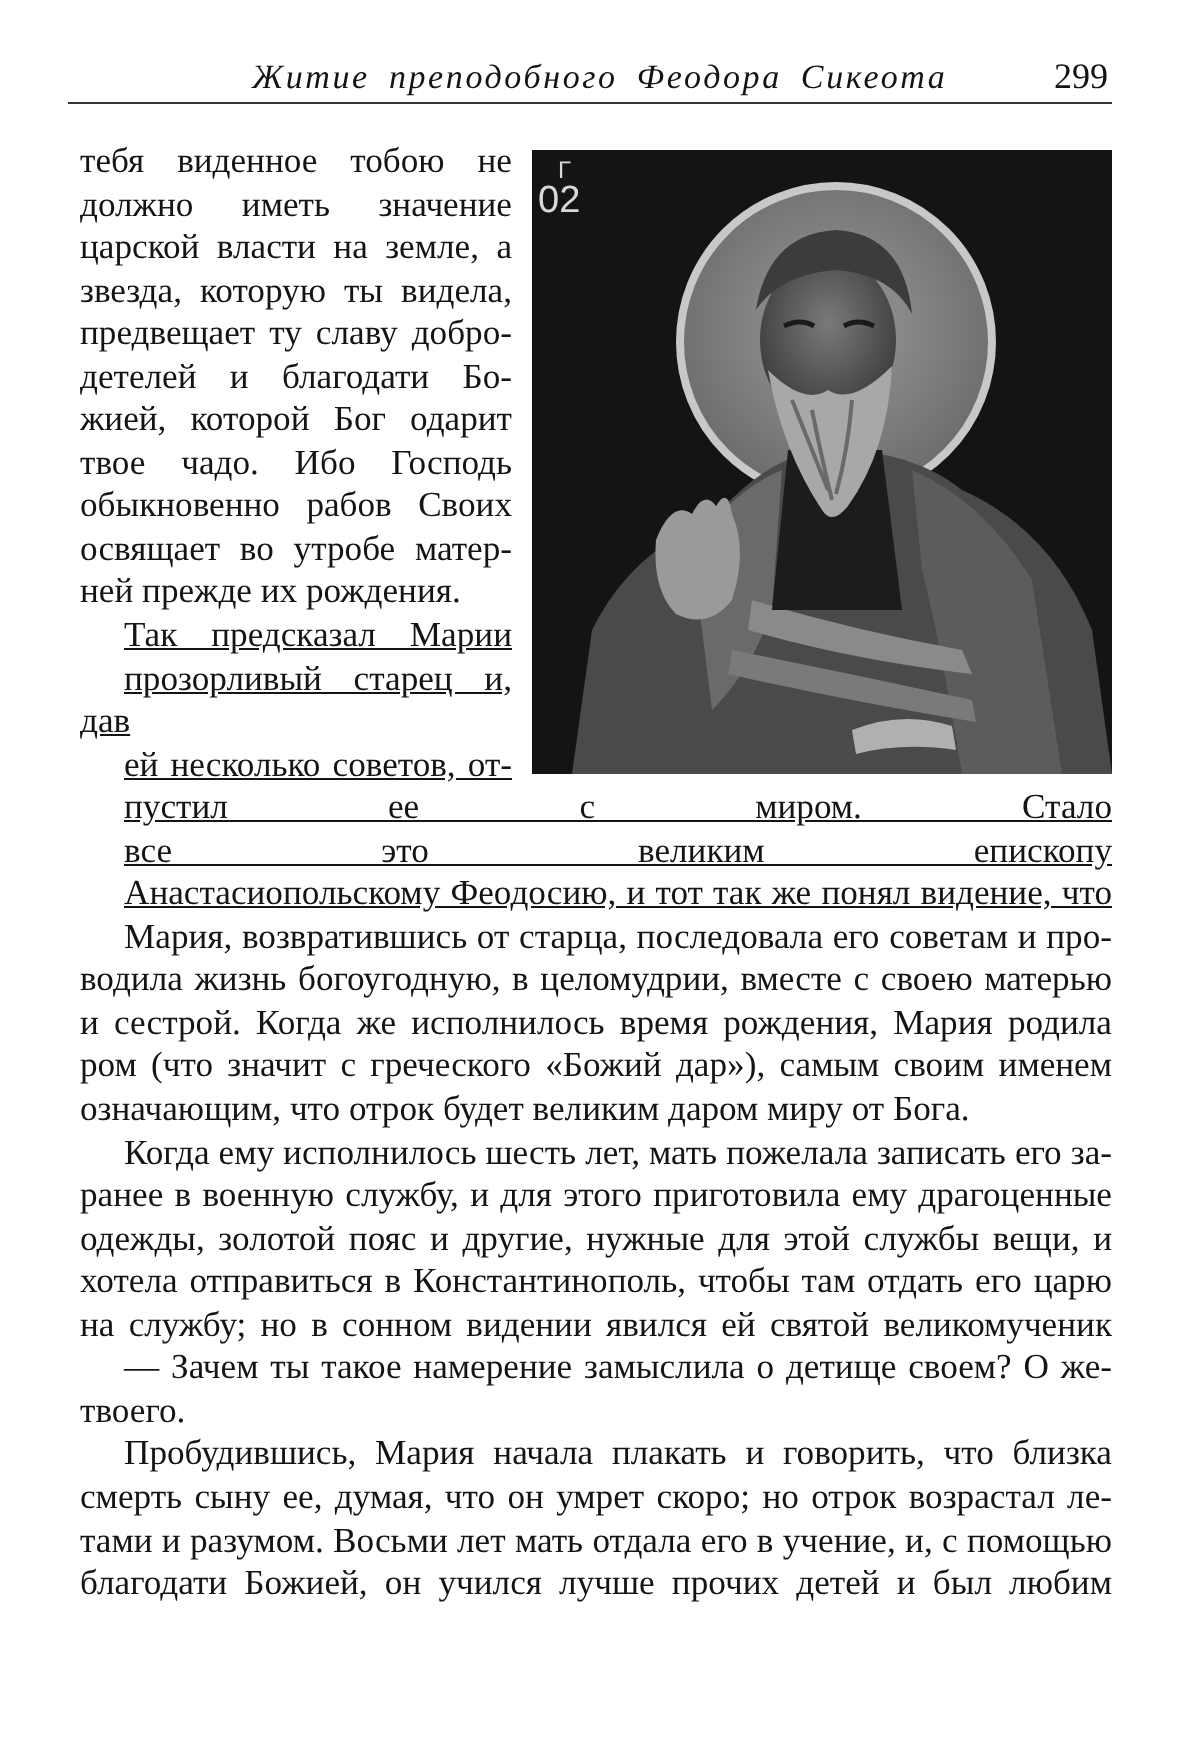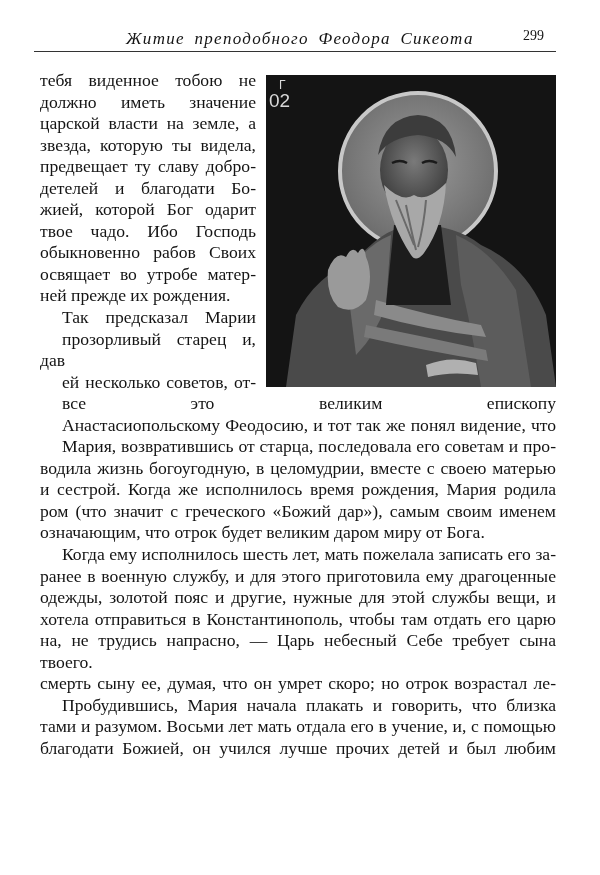--- a/index.html
+++ b/index.html
@@ -2,31 +2,31 @@
 <html><head>
   <meta charset="utf-8">
   <style>
     html, body { margin: 0; padding: 0; background: #ffffff; }
     body { width: 600px; height: 875px; position: relative; overflow: hidden;
            font-family: "Liberation Serif", "DejaVu Serif", serif; color: #141414; }
     .header { position: absolute; left: 34px; top: 27px; width: 522px; height: 24px;
               border-bottom: 1.5px solid #333; }
     .running-title { position: absolute; left: 80px; top: 2px; font-style: italic;
                      font-size: 17px; letter-spacing: 1.3px; word-spacing: 4px; margin-left: 12px; }
-    .page-num { position: absolute; right: 12px; top: 1px; font-size: 14px; }
+    .page-num { position: absolute; right: 2px; top: 1px; font-size: 18px; }
     .content { position: absolute; left: 40px; top: 70px; width: 516px;
                font-size: 17.6px; line-height: 21.55px; text-align: justify; }
     .figure { float: right; width: 290px; height: 312px; margin: 5px 0 4px 10px;
               background: #111; position: relative; overflow: hidden; }
     .figure svg { display: block; }
     .icon-label { position: absolute; left: 3px; top: 2px; color: #d8d8d8;
                   font-family: "Liberation Sans", sans-serif; font-size: 19px; line-height: 16px; }
     .icon-label .small { font-size: 12px; display: block; margin-left: 10px; }
     p { margin: 0; }
-    p.indent { text-indent: 22px; }
+    p.indent { text-indent: 22px; text-decoration: underline; }
     .l { display: block; text-align: justify; text-align-last: justify; }
     .l.last { text-align-last: left; }
   </style>
 </head>
 <body>
 
 <div class="header">
   <span class="running-title">Житие преподобного Феодора Сикеота</span>
   <span class="page-num">299</span>
 </div>
@@ -86,43 +86,45 @@
     <span class="l">твое чадо. Ибо Господь</span>
     <span class="l">обыкновенно рабов Своих</span>
     <span class="l">освящает во утробе матер-</span>
     <span class="l last">ней прежде их рождения.</span>
   </p>
 
   <p class="indent">
     <span class="l" style="text-indent:22px">Так предсказал Марии</span>
     <span class="l">прозорливый старец и, дав</span>
     <span class="l">ей несколько советов, от-</span>
+    <span class="l">пустил ее с миром. Стало</span>
     <span class="l">все это великим епископу</span>
     <span class="l">Анастасиопольскому Феодосию, и тот так же понял видение, что</span>
   </p>
 
   <p>
     <span class="l" style="text-indent:22px">Мария, возвратившись от старца, последовала его советам и про-</span>
     <span class="l">водила жизнь богоугодную, в целомудрии, вместе с своею матерью</span>
     <span class="l">и сестрой. Когда же исполнилось время рождения, Мария родила</span>
     <span class="l">ром (что значит с греческого «Божий дар»), самым своим именем</span>
     <span class="l last">означающим, что отрок будет великим даром миру от Бога.</span>
   </p>
 
   <p>
     <span class="l" style="text-indent:22px">Когда ему исполнилось шесть лет, мать пожелала записать его за-</span>
     <span class="l">ранее в военную службу, и для этого приготовила ему драгоценные</span>
     <span class="l">одежды, золотой пояс и другие, нужные для этой службы вещи, и</span>
     <span class="l">хотела отправиться в Константинополь, чтобы там отдать его царю</span>
+    <span class="l">на службу; но в сонном видении явился ей святой великомученик</span>
   </p>
 
   <p>
-    <span class="l">на, не трудись напрасно, — Царь небесный Себе требует сына</span>
+    <span class="l" style="text-indent:22px">— Зачем ты такое намерение замыслила о детище своем? О же-</span>
     <span class="l last">твоего.</span>
   </p>
 
   <p>
+    <span class="l" style="text-indent:22px">Пробудившись, Мария начала плакать и говорить, что близка</span>
     <span class="l">смерть сыну ее, думая, что он умрет скоро; но отрок возрастал ле-</span>
-    <span class="l" style="text-indent:22px">Пробудившись, Мария начала плакать и говорить, что близка</span>
     <span class="l">тами и разумом. Восьми лет мать отдала его в учение, и, с помощью</span>
     <span class="l">благодати Божией, он учился лучше прочих детей и был любим</span>
   </p>
 </div>
 
 </body></html>

